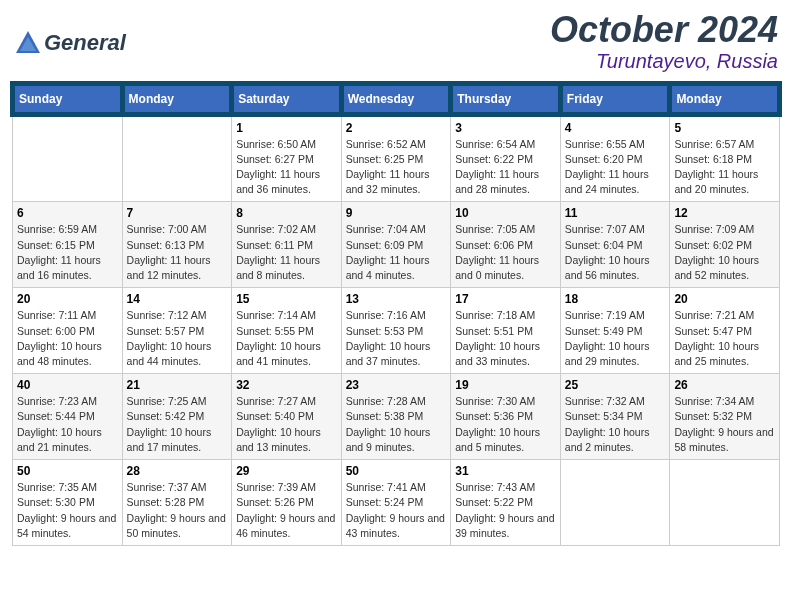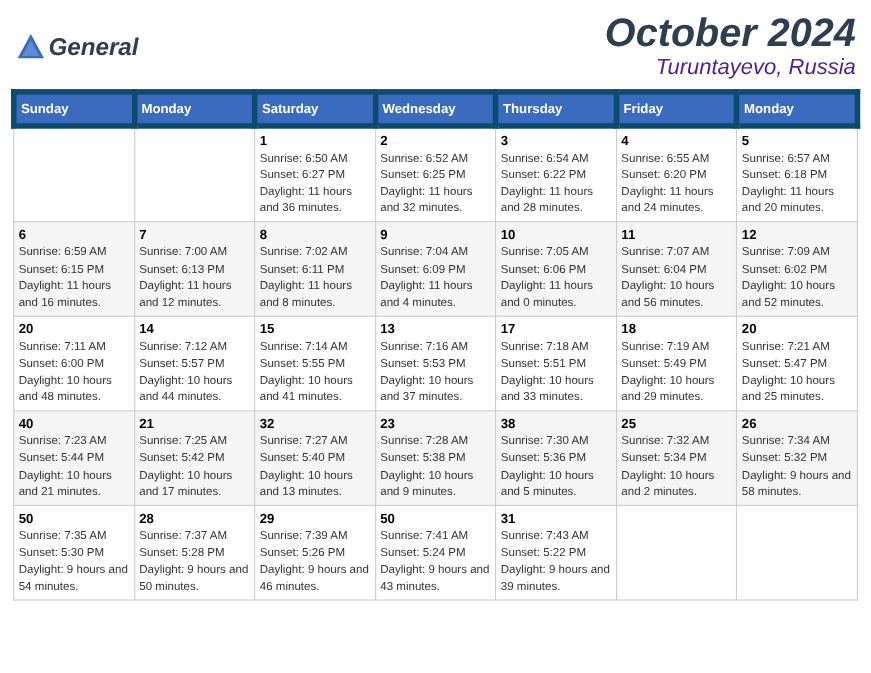--- a/index.html
+++ b/index.html
@@ -216,21 +216,21 @@
         </td>
         <td>
           <div class="day-num">32</div>
           <div class="day-info">Sunrise: 7:27 AM<br>Sunset: 5:40 PM<br>Daylight: 10 hours and 13 minutes.</div>
         </td>
         <td>
           <div class="day-num">23</div>
           <div class="day-info">Sunrise: 7:28 AM<br>Sunset: 5:38 PM<br>Daylight: 10 hours and 9 minutes.</div>
         </td>
         <td>
-          <div class="day-num">38</div>
+          <div class="day-num">19</div>
           <div class="day-info">Sunrise: 7:30 AM<br>Sunset: 5:36 PM<br>Daylight: 10 hours and 5 minutes.</div>
         </td>
         <td>
           <div class="day-num">25</div>
           <div class="day-info">Sunrise: 7:32 AM<br>Sunset: 5:34 PM<br>Daylight: 10 hours and 2 minutes.</div>
         </td>
         <td>
           <div class="day-num">26</div>
           <div class="day-info">Sunrise: 7:34 AM<br>Sunset: 5:32 PM<br>Daylight: 9 hours and 58 minutes.</div>
         </td>

